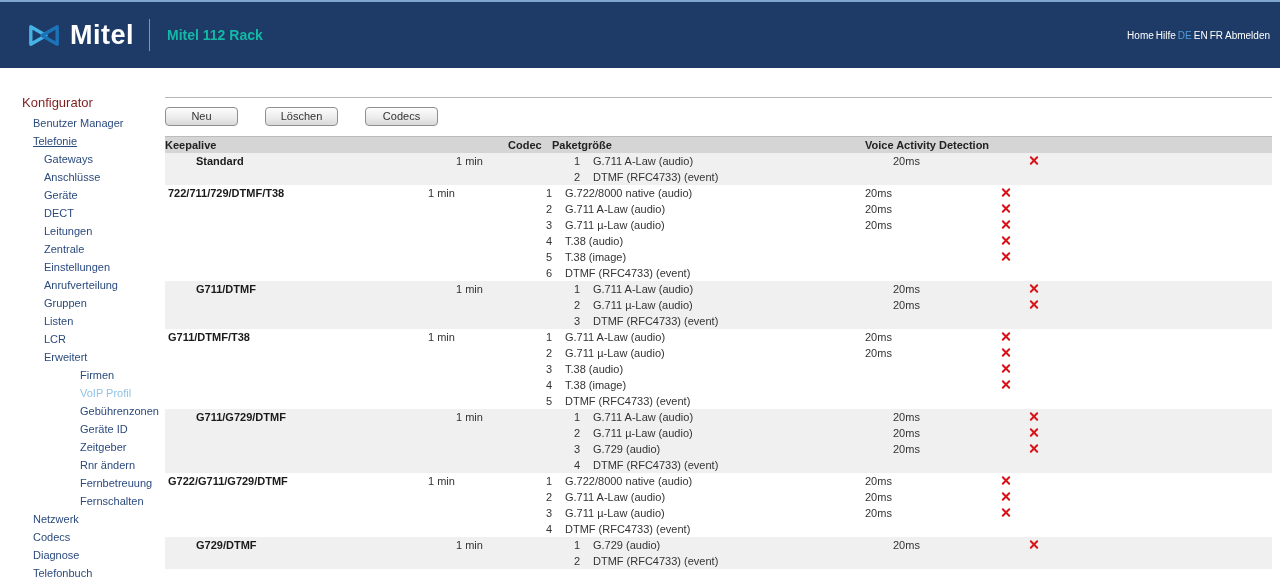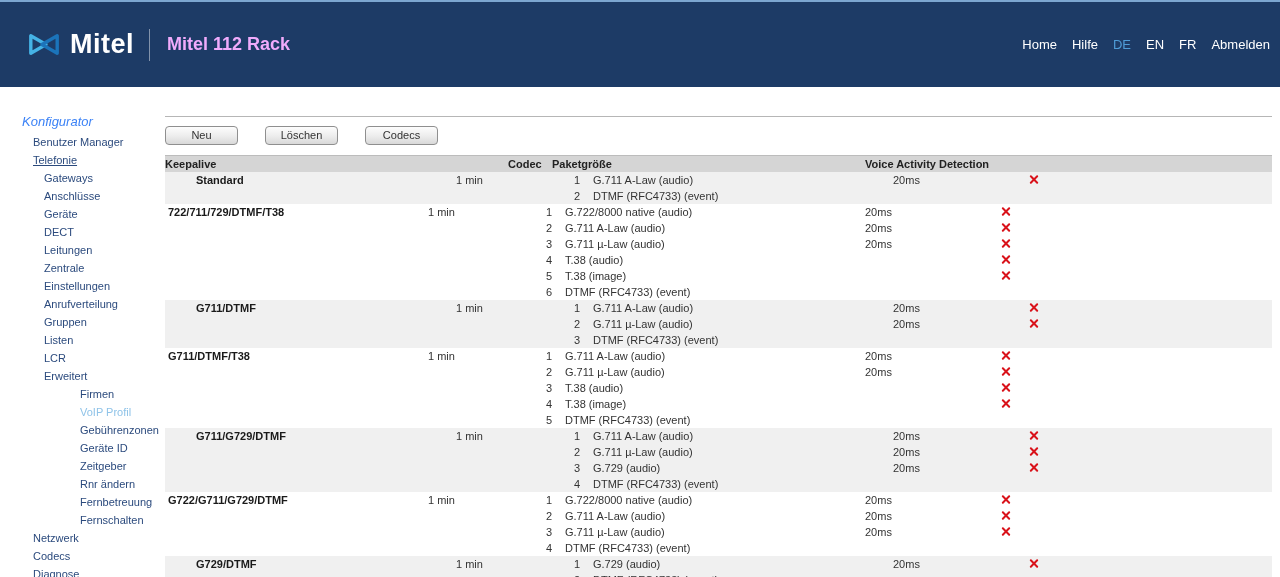--- a/index.html
+++ b/index.html
@@ -1,35 +1,35 @@
 <!DOCTYPE html>
 <html style="--header-bg: #1d3b66; --header-topline: #7ca6d0; --nav-active: #4f9cd7; --sidebar-link: #2b4a7d; --sidebar-active: #8fc3e8; --band-shade: #f0f0f0; --cross: #d9121a;"><head>
 <meta charset="utf-8">
 <style>
   * { margin:0; padding:0; box-sizing:border-box; }
   html,body { width:1280px; height:577px; background:#fff; overflow:hidden;
               font-family:"Liberation Sans", sans-serif; }
 
   
-  .header { height:87px; background:var(--header-bg,#1d3b66);
+  .header { height:68px; background:var(--header-bg,#1d3b66);
             border-top:2px solid var(--header-topline,#7ca6d0);
             display:flex; align-items:center; }
   .logo-wrap { display:flex; align-items:center; margin-left:26px; }
   .brand-text { color:#fff; font-size:27px; font-weight:bold; margin-left:8px; letter-spacing:.5px; }
   .hdr-divider { width:1px; height:32px; background:rgba(255,255,255,.45); margin-left:15px; }
-  .product-title { color:#f0abfc; font-size:18px; font-weight:bold; margin-left:17px; }
+  .product-title { color:#14b8a6; font-size:14px; font-weight:bold; margin-left:17px; }
   .spacer { flex:1; }
-  .nav { display:flex; gap:15px; margin-right:10px; font-size:13px; color:#fff; }
+  .nav { display:flex; gap:2px; margin-right:10px; font-size:10px; color:#fff; }
   .navlink { cursor:pointer; }
   .navlink.active { color:var(--nav-active,#4f9cd7); }
 
   
   .main { display:flex; height:509px; }
   .sidebar { width:162px; padding-top:27px; }
-  .sb-root { font-size:13px; color:#3b82f6; margin-left:22px; line-height:16px; margin-bottom:3px; cursor:pointer;font-style:italic; }
+  .sb-root { font-size:13px; color:#7f1d1d; margin-left:22px; line-height:16px; margin-bottom:3px; cursor:pointer; }
   .sbitem { font-size:11px; line-height:18px; color:var(--sidebar-link,#2b4a7d); cursor:pointer; white-space:nowrap; }
   .lvl1 { margin-left:33px; } .lvl2 { margin-left:44px; } .lvl3 { margin-left:80px; }
   .sbitem.active { color:var(--sidebar-active,#8fc3e8); }
   .sbitem.und { text-decoration:underline; }
 
   .content { flex:1; padding:29px 8px 0 3px; }
   .topline { border-top:1px solid #b6b6b6; height:0; margin-bottom:8px; }
 
   
   .toolbar { margin-bottom:10px; height:20px; }

